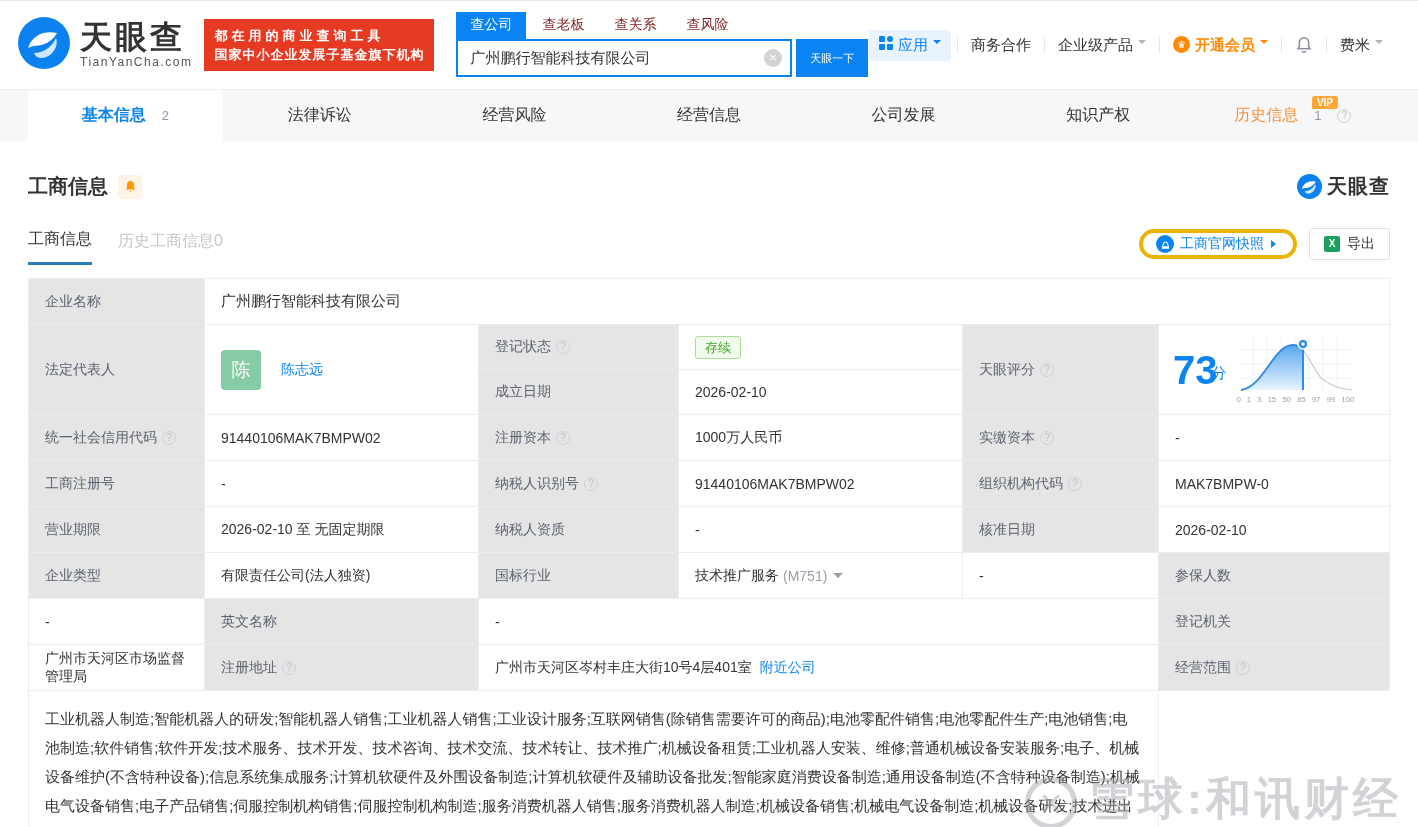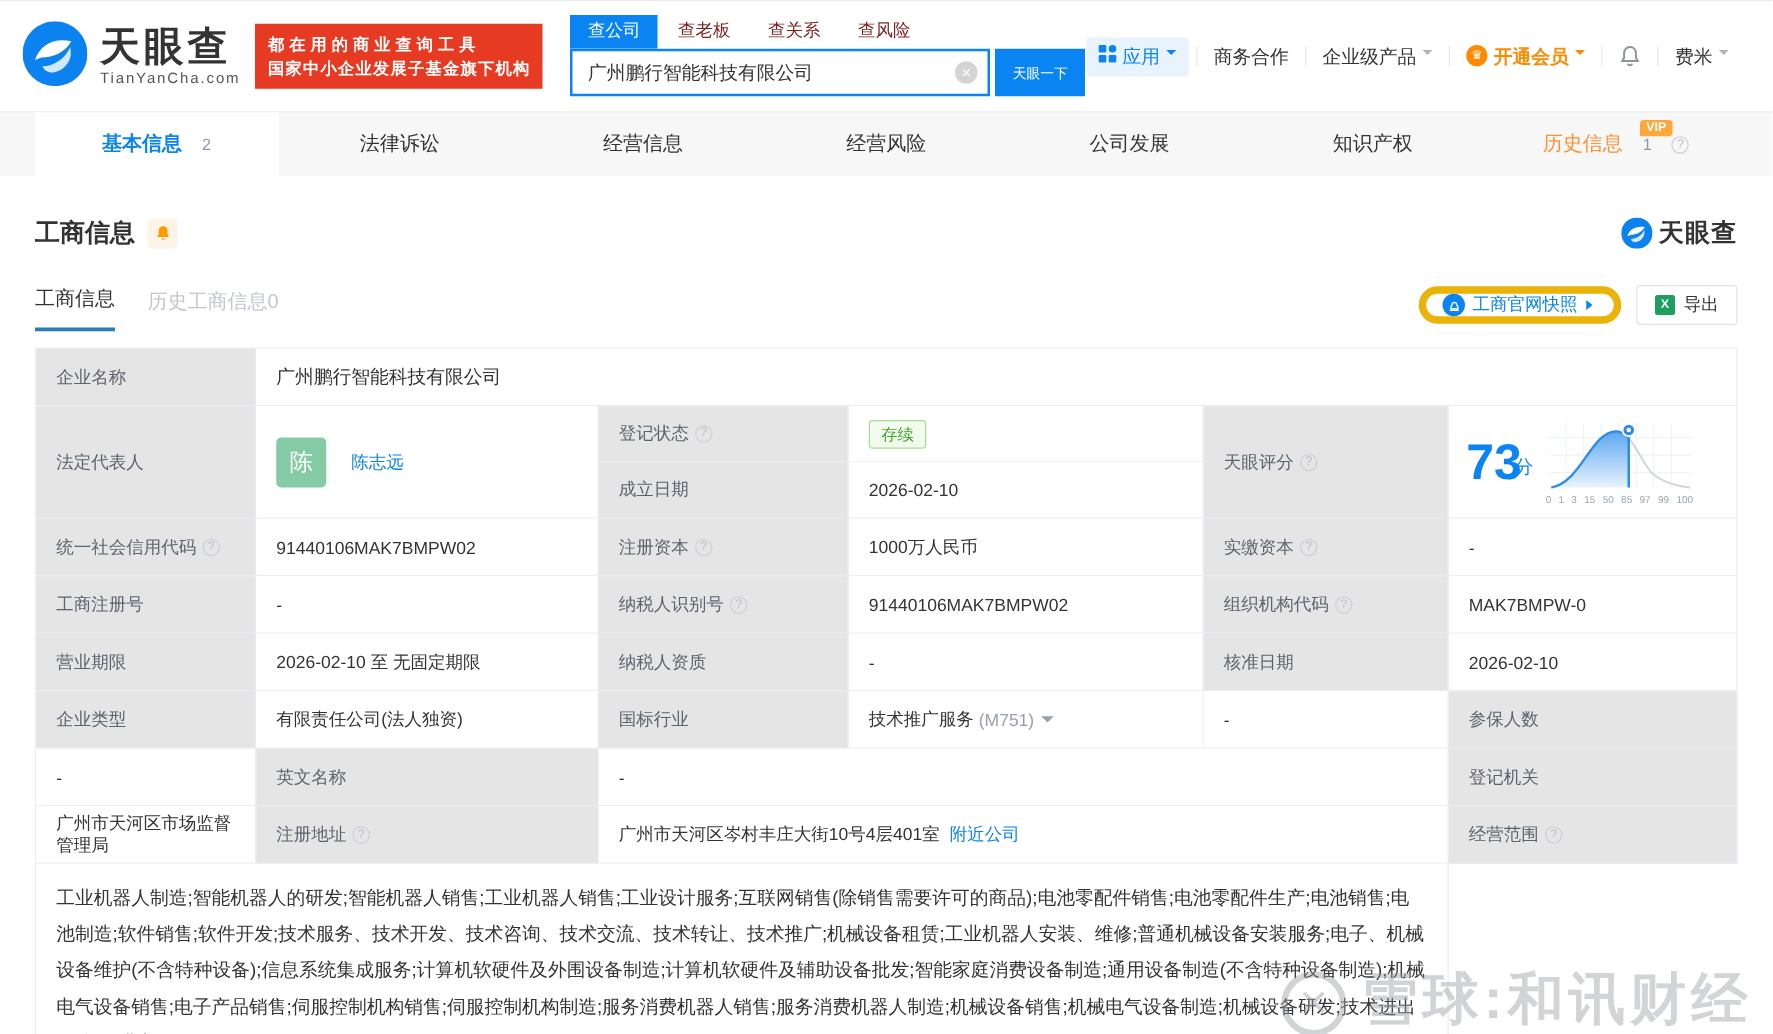--- a/index.html
+++ b/index.html
@@ -52,21 +52,21 @@
   .sec-head { display:flex; align-items:center; margin-top:32px; }
   .sec-title { font-size:20px; font-weight:700; color:#333; }
   .bell-chip { width:24px; height:24px; margin-left:10px; background:#fdf3e6; border-radius:4px; display:flex; align-items:center; justify-content:center; cursor:pointer; }
   .sec-brand { margin-left:auto; display:flex; align-items:center; gap:5px; }
   .sec-brand .t { font-size:20px; font-weight:700; color:#333; letter-spacing:1px; }
   .subtab-row { display:flex; align-items:center; margin-top:28px; }
   .subtab { font-size:16px; color:#333; margin-right:26px; padding-bottom:12px; cursor:pointer; }
   .subtab.on { border-bottom:3px solid #2a7db7; font-weight:500; }
   .subtab.off { color:#c3c7cd; }
   .st-btns { margin-left:auto; display:flex; align-items:center; gap:12px; padding-bottom:6px; }
-  .snap-btn { display:flex; align-items:center; gap:6px; height:30px; padding:0 13px; border:6px solid #eab308; border-radius:16px; background:#fff; color:#0b84f3; font-size:14px; cursor:pointer; font-family:inherit; }
+  .snap-btn { display:flex; align-items:center; gap:6px; height:30px; padding:0 13px; border:4px solid #eab308; border-radius:16px; background:#fff; color:#0b84f3; font-size:14px; cursor:pointer; font-family:inherit; }
   .stamp-ic { width:18px; height:18px; border-radius:50%; background:#0b84f3; display:flex; align-items:center; justify-content:center; }
   .tri-r { width:0; height:0; border:4px solid transparent; border-left:5px solid #0b84f3; margin-left:1px; }
   .exp-btn { display:flex; align-items:center; gap:7px; height:32px; padding:0 14px; border:1px solid #e3e3e3; border-radius:3px; background:#fff; color:#333; font-size:14px; cursor:pointer; font-family:inherit; }
   .xls-ic { width:16px; height:16px; background:#1d9f5f; border-radius:2px; color:#fff; font-size:10px; font-weight:700; line-height:16px; text-align:center; }
   .xls-ic::after { content:"X"; }
 
   
   .biz-table { margin-top:12px; display:grid; grid-template-columns:176px 274px 200px 284px 196px 1fr;
     grid-template-rows:46px 45px 45px 46px 46px 46px 46px 46px 46px minmax(142px,auto);
     border-top:1px solid #e9eef4; border-left:1px solid #e9eef4; font-size:14px; }
@@ -176,24 +176,24 @@
 
   <div class="mtabs">
     <div class="mtab act">
       <span>基本信息</span>
       <span class="cnt">2</span>
     </div>
     <div class="mtab">
         <span>法律诉讼</span>
       </div>
     <div class="mtab">
+        <span>经营风险</span>
+      </div>
+    <div class="mtab">
         <span>经营信息</span>
-      </div>
-    <div class="mtab">
-        <span>经营风险</span>
       </div>
     <div class="mtab">
         <span>公司发展</span>
       </div>
     <div class="mtab">
         <span>知识产权</span>
       </div>
     <div class="mtab hist">
       <span class="vipb">VIP</span>
       <span>历史信息</span>

